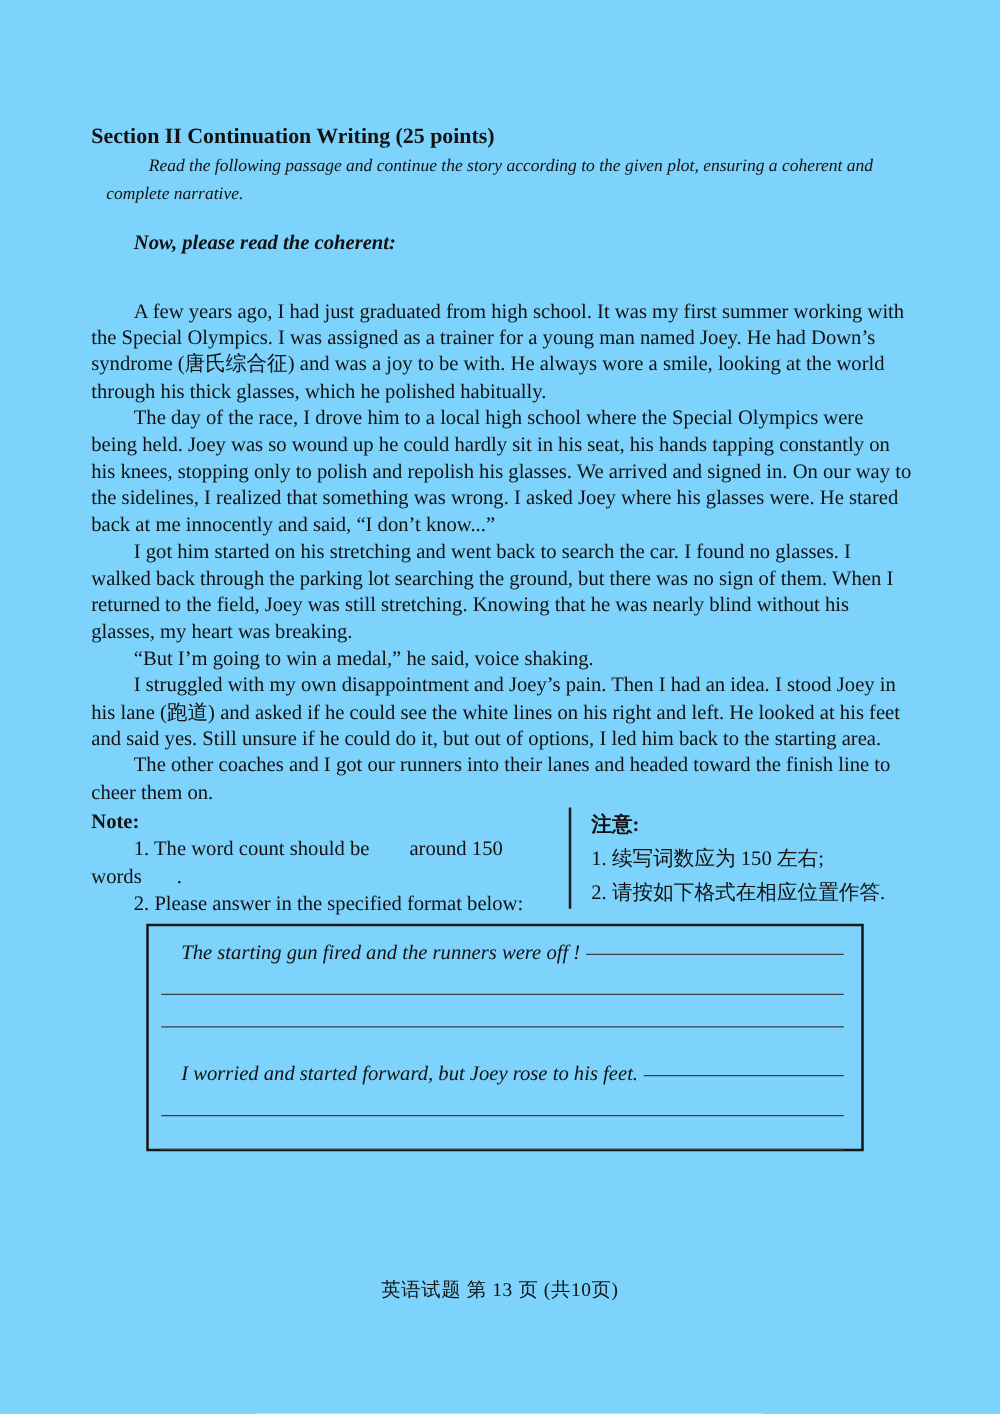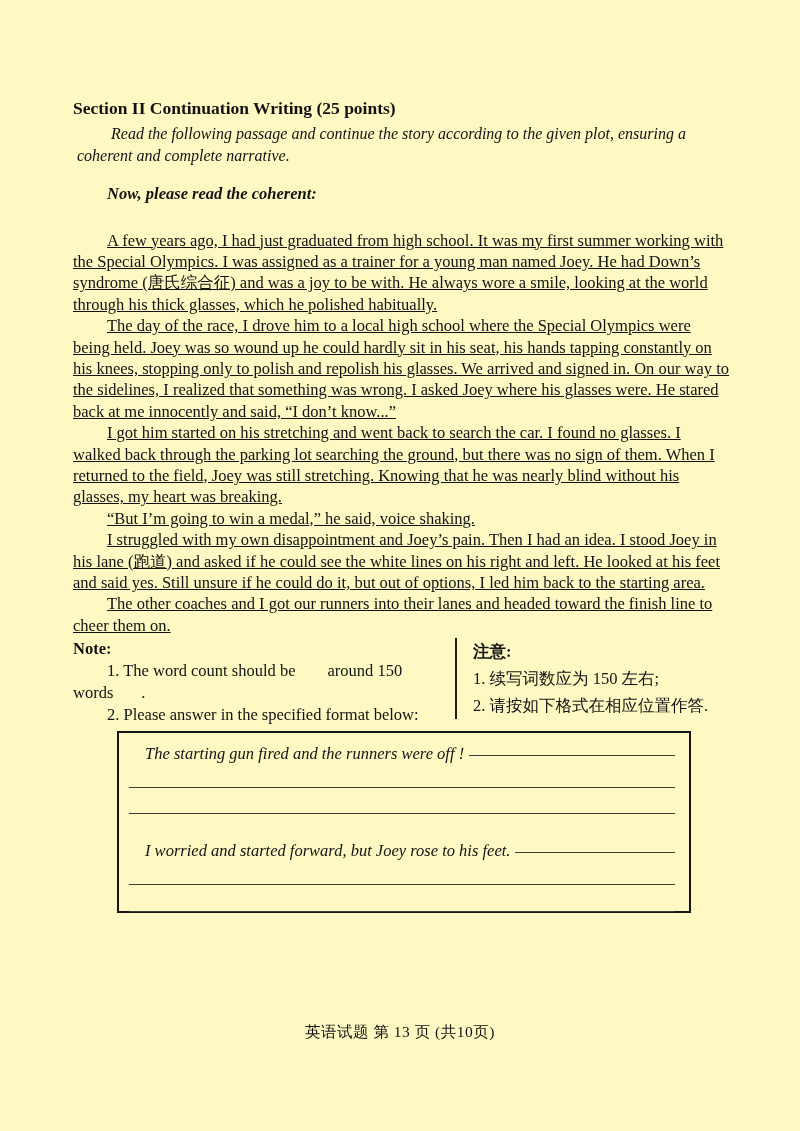--- a/index.html
+++ b/index.html
@@ -1,27 +1,27 @@
 <!DOCTYPE html>
 <html><head>
 <meta charset="utf-8">
 <style>
   html,body { margin:0; padding:0; background:#ffffff; }
   .page {
-    position:relative; width:800px; height:1131px; background:#fef9c3;
+    position:relative; width:800px; height:1131px; background:#7dd3fc;
     color:#121212; font-family:"Liberation Serif","DejaVu Serif",serif;
     overflow:hidden;
   }
   .content { position:absolute; left:73px; top:97px; width:656px; }
 
   .sec-title { margin:0; font-size:17.5px; font-weight:bold; line-height:22px; }
-  .instr { margin:4px 0 0 4px; font-style:italic; font-size:16px; line-height:21.5px; text-indent:34px; }
+  .instr { margin:4px 0 0 12px; font-style:italic; font-size:14px; line-height:21.5px; text-indent:34px; }
   .readp { margin:17px 0 0 0; font-style:italic; font-weight:bold; font-size:16.5px; line-height:21.5px; text-indent:34px; }
 
-  .passage { margin-top:25px;text-decoration:underline; }
+  .passage { margin-top:33px; }
   .passage p { margin:0; font-size:16.5px; line-height:21.4px; text-indent:34px; text-align:left; }
 
   .note-row { display:flex; margin-top:2px; align-items:flex-start; }
   .note-en { width:382px; font-size:16.5px; line-height:22px; }
   .note-en .nt { font-weight:bold; }
   .indent { text-indent:34px; }
   .gap30 { display:inline-block; width:32px; }
   .gap26 { display:inline-block; width:28px; }
   .note-zh { flex:1; border-left:2px solid #1c1c1c; padding-left:16px; font-size:16.5px; line-height:27px; }
   .note-zh .nt { font-weight:bold; }

